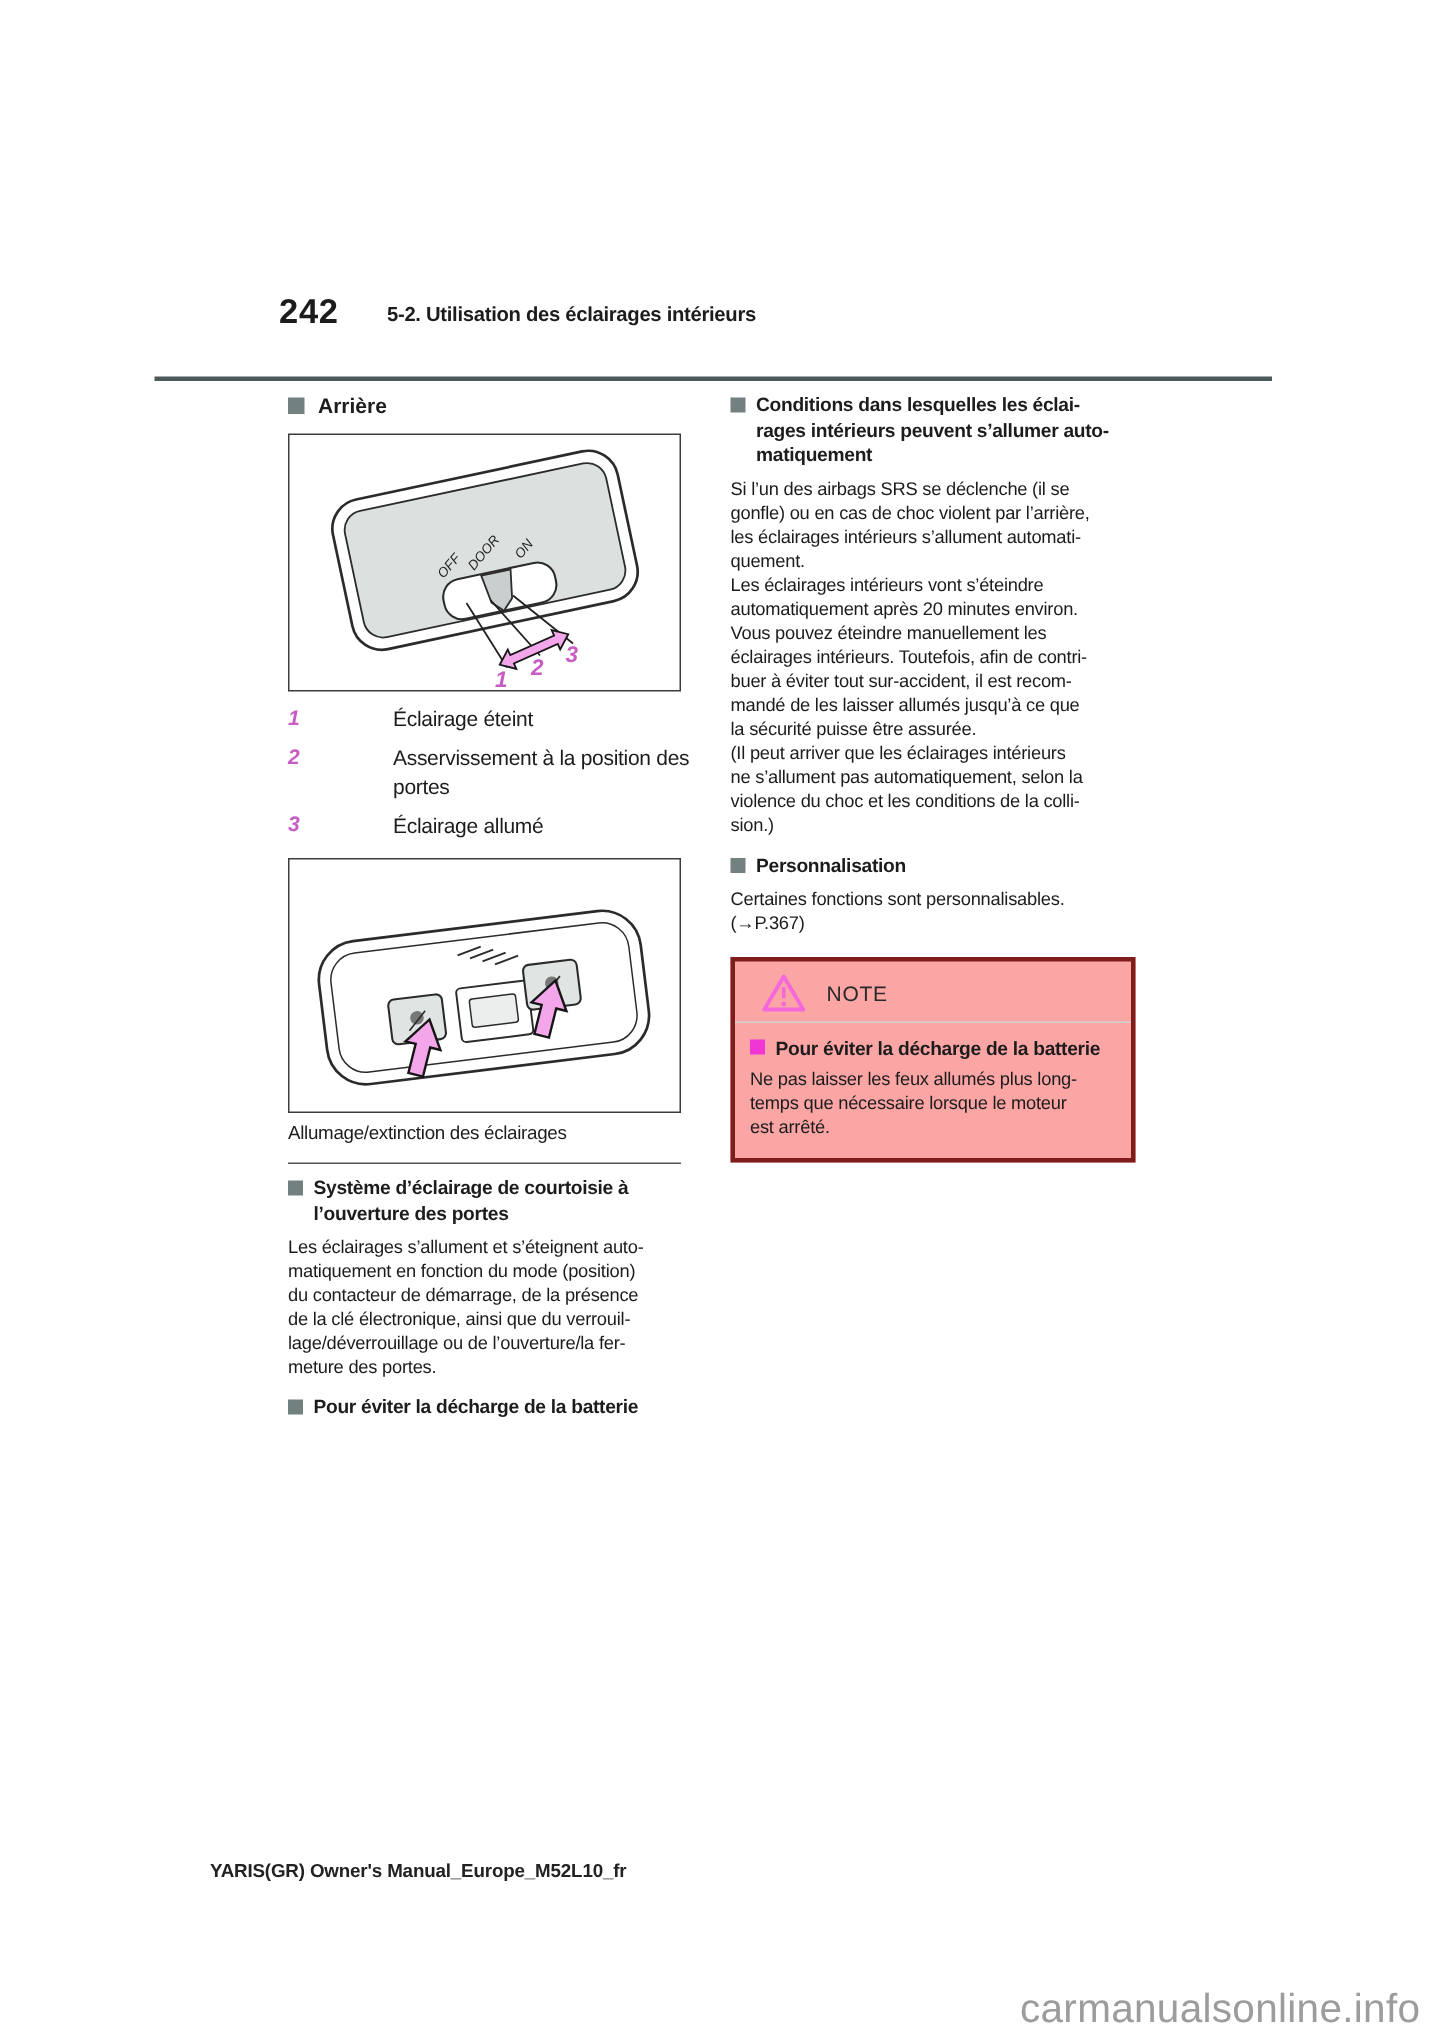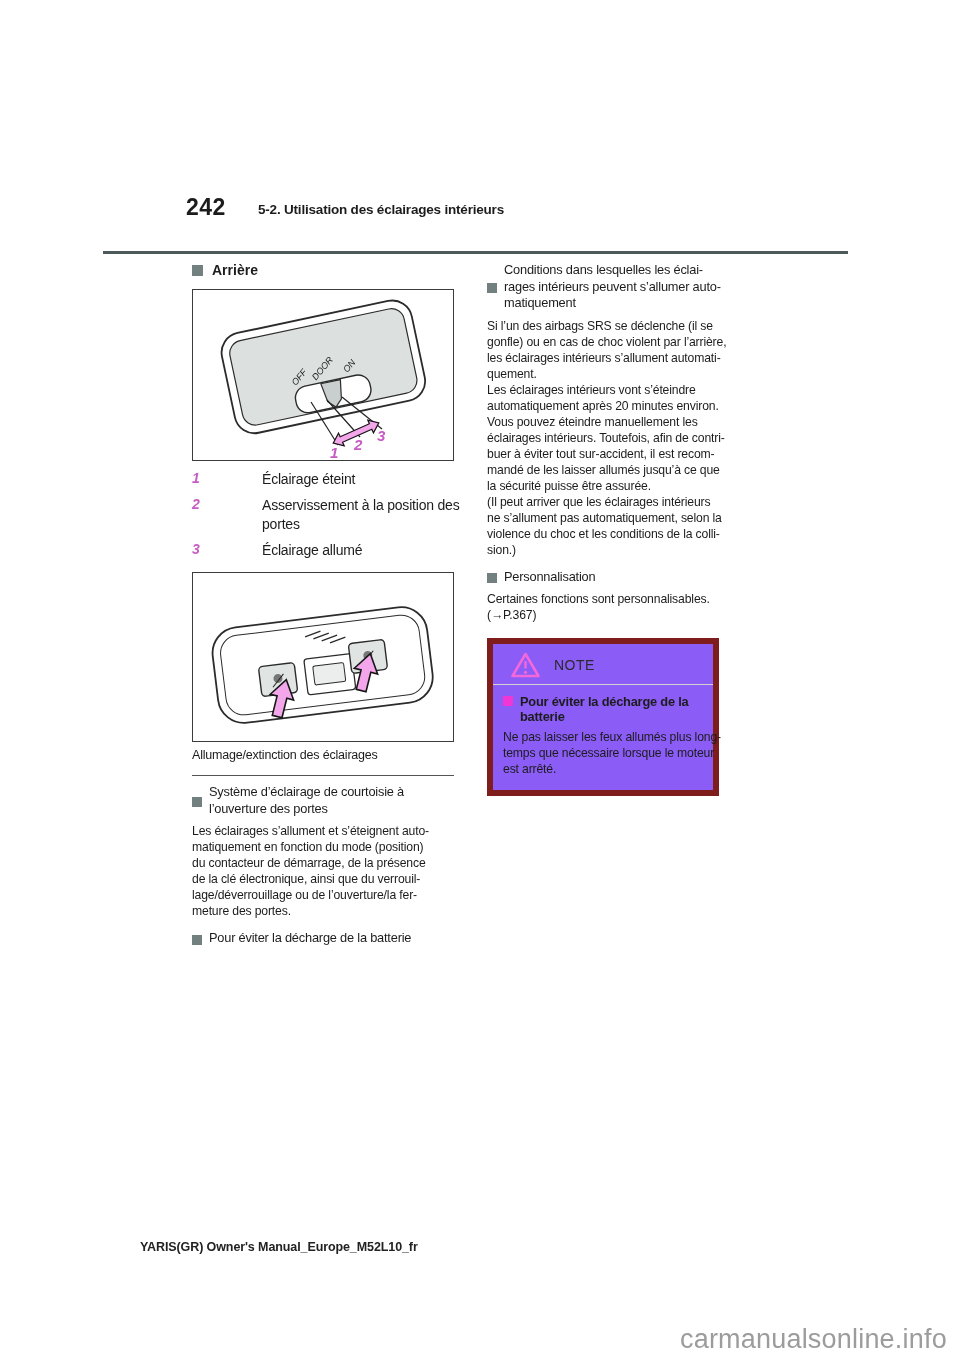--- a/index.html
+++ b/index.html
@@ -29,27 +29,27 @@
   .step-text { font-size:14px; line-height:19px; white-space:pre; letter-spacing:-.2px;margin-left:48px; }
 
   .title-block {
     margin-top:16px; background:#e8e8e7; border-left:7px solid #72807f;
     padding:7px 0 7px 9px; font-size:15px; font-weight:bold; line-height:23px; white-space:pre; letter-spacing:-.2px;
   }
 
   .fig-caption { margin-top:6px; font-size:12.5px; letter-spacing:-.2px; }
   .thin-rule { margin-top:13px; border-top:1px solid #555; height:0; }
 
-  .subhead { display:flex; gap:7px; margin-top:8px; font-size:12.8px; font-weight:normal; line-height:16.5px; letter-spacing:-.2px;align-items:center; }
+  .subhead { display:flex; gap:7px; margin-top:8px; font-size:12.8px; font-weight:bold; line-height:16.5px; letter-spacing:-.2px; }
   .subhead .sq { width:10px; height:10px; margin-top:3px; }
   .subhead .txt { white-space:pre; }
   .body-text { margin-top:6px; font-size:12.2px; line-height:16px; white-space:pre; letter-spacing:-.15px; }
   .mt10 { margin-top:11px; }
 
-  .note-box { margin-top:15px; width:232px; border:6px solid #7f1d1d; background:#8b5cf6; box-sizing:border-box; }
+  .note-box { margin-top:15px; width:270px; border:3px solid #7f1d1d; background:#fca5a5; box-sizing:border-box; }
   .note-head { display:flex; align-items:center; gap:13px; padding:7px 0 5px 17px; }
   .note-label { font-size:14px; color:#2a2a2a; letter-spacing:.5px; }
   .note-divider { border-top:1px solid #d2d2d2; }
   .note-sub { display:flex; gap:7px; padding:9px 10px 0 10px; font-size:12.8px; font-weight:bold; letter-spacing:-.2px; }
   .note-sub .sq { width:10px; height:10px; margin-top:2px; }
   .note-body { padding:5px 10px 13px 10px; font-size:12.2px; line-height:16px; white-space:pre; letter-spacing:-.15px; }
 
   .footer { position:absolute; left:140px; top:1240px; font-size:12.5px; color:#222; letter-spacing:-.1px;font-weight:bold; }
   .watermark { position:absolute; left:680px; top:1324px; font-size:27px; color:#9c9c9c; letter-spacing:.2px; }
 </style>

